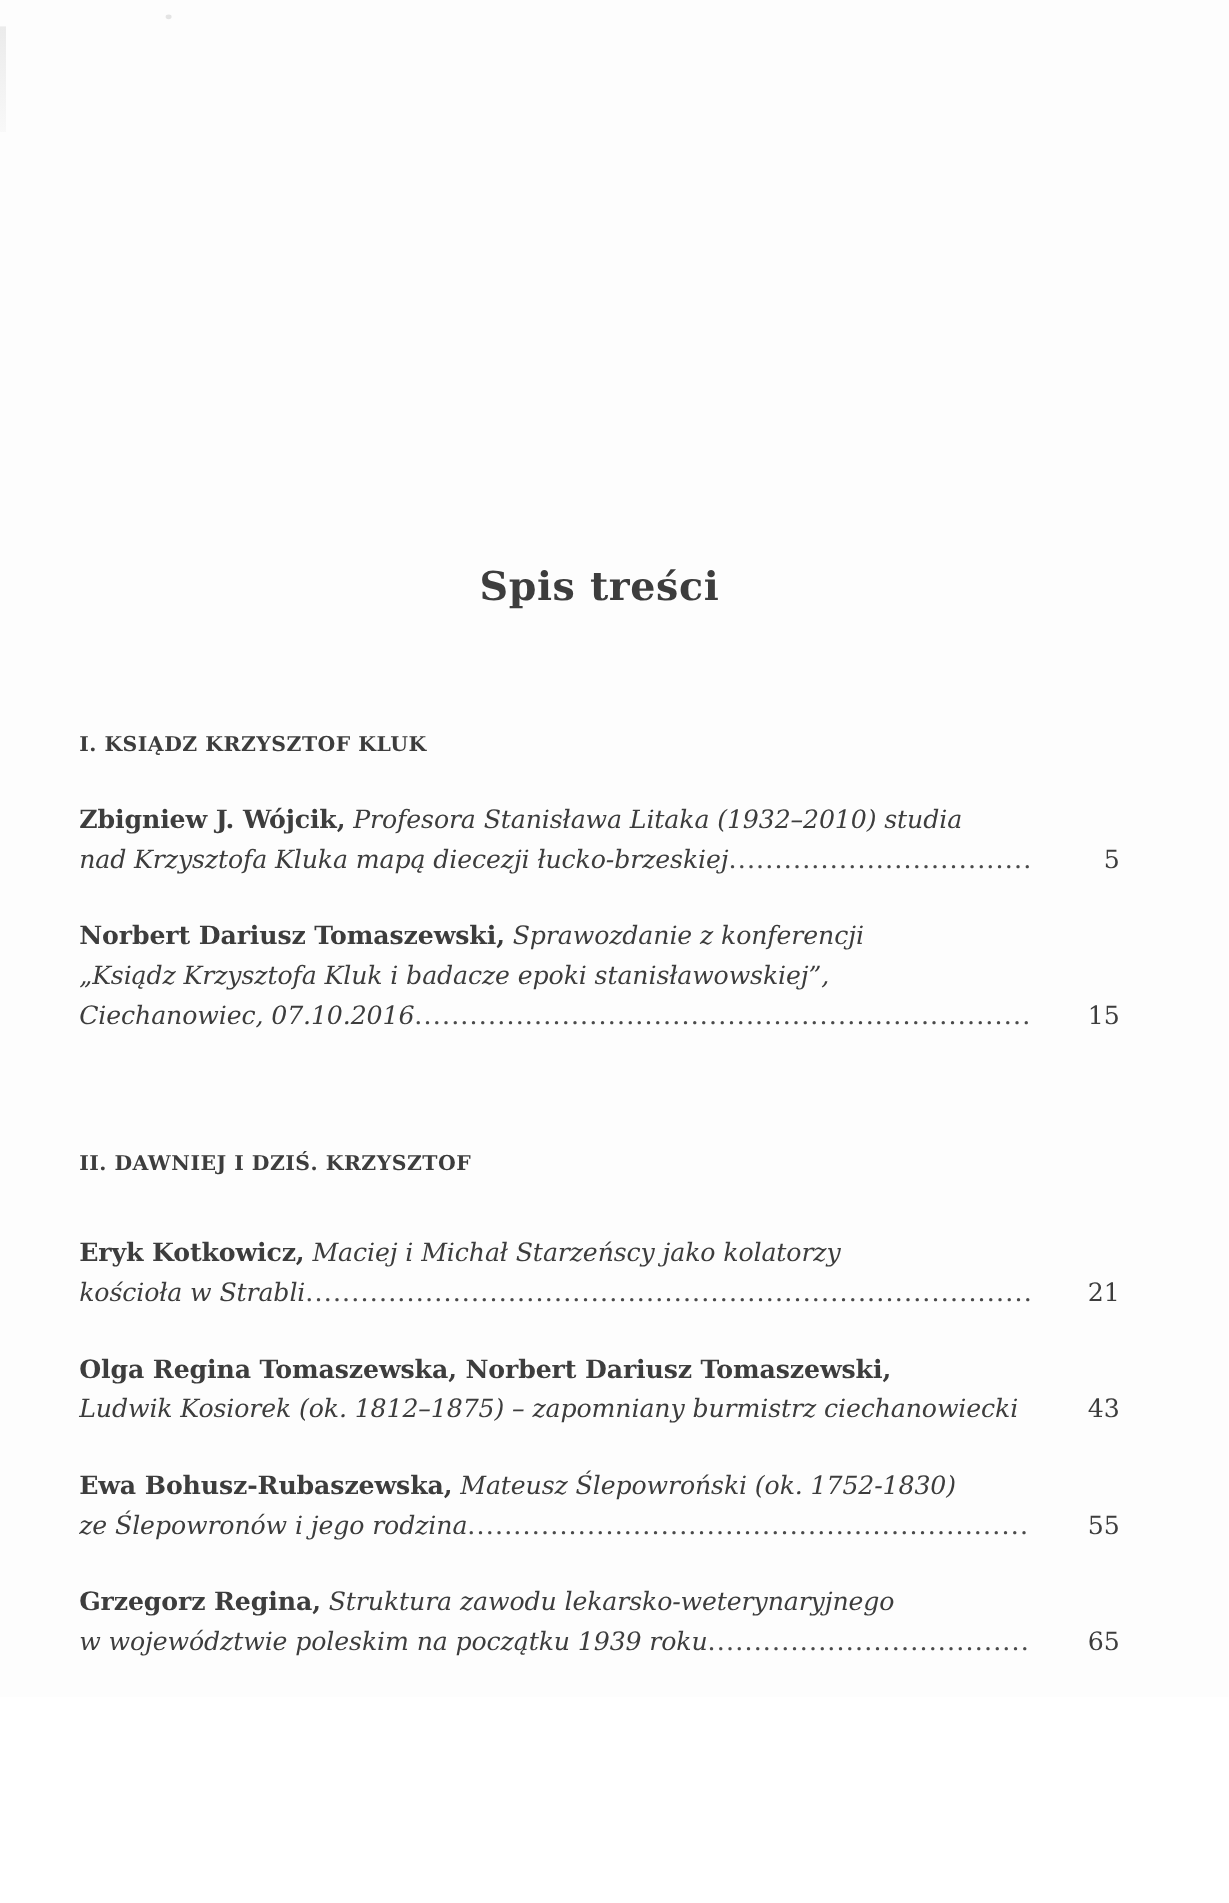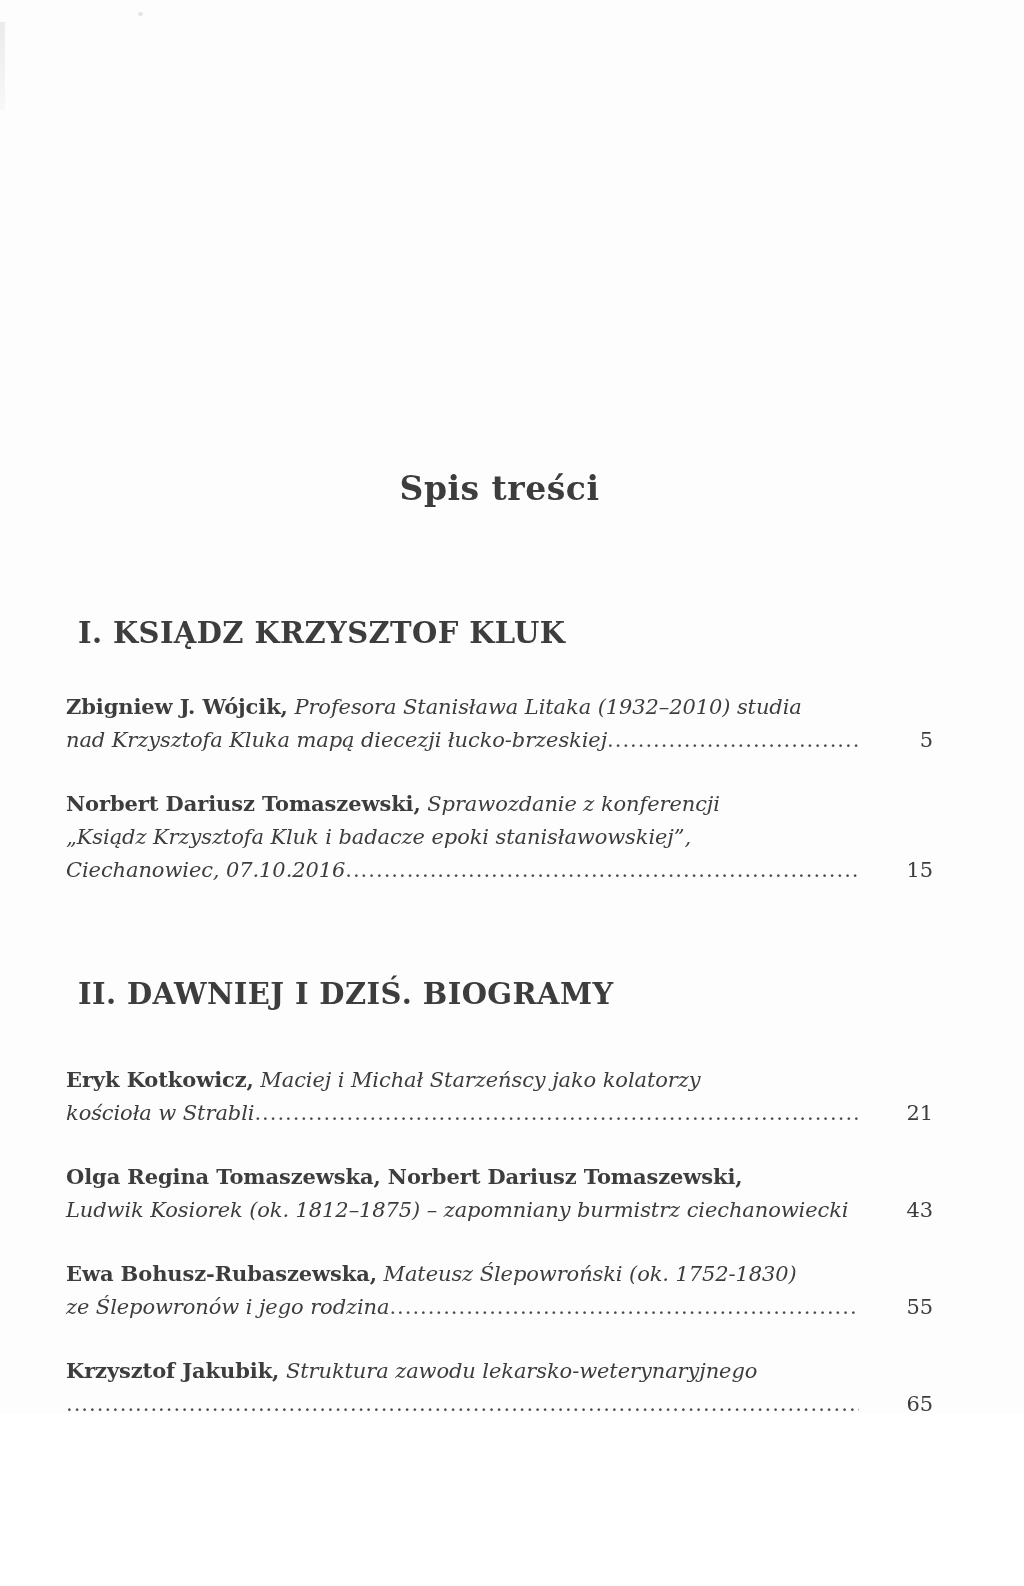--- a/index.html
+++ b/index.html
@@ -32,21 +32,21 @@
   }
   .content{
     position:absolute; left:66px; right:91px; top:0;
   }
   .toc-title{
     margin:0; padding:466px 0 0;
     font-size:33px; line-height:46px; font-weight:bold;
     text-align:center; letter-spacing:.5px;
   }
   .section-heading{
-    margin:12px; font-size:29px; line-height:34px; font-weight:bold;
+    margin:0; font-size:17px; line-height:34px; font-weight:bold;
     letter-spacing:.4px;
   }
   .toc-section--1 .section-heading{ padding:92px 0 28px; }
   .toc-section--2 .section-heading{ padding:60px 0 40px; }
   .toc-entry{ margin:0 0 30px; font-size:21px; line-height:33px; letter-spacing:-0.1px; }
   .toc-line{ }
   .author{ font-weight:bold; font-style:normal; }
   .ttext{ font-style:italic; }
   .leader-line{ display:flex; align-items:baseline; }
   .leader-line .ttext{ white-space:nowrap; flex:0 0 auto; }
@@ -81,21 +81,21 @@
             <div class="toc-line"><span class="author">Norbert Dariusz Tomaszewski,</span> <span class="ttext">Sprawozdanie z konferencji</span></div>
             <div class="toc-line"><span class="ttext">„Ksiądz Krzysztofa Kluk i badacze epoki stanisławowskiej”,</span></div>
             <div class="toc-line leader-line">
               <span class="ttext">Ciechanowiec, 07.10.2016</span>
               <span class="dots">............................................................................................................................................................................................................................</span>
               <span class="pagenum">15</span>
             </div>
           </div>
         </section>
         <section class="toc-section toc-section--2">
-          <h2 class="section-heading">II. DAWNIEJ I DZIŚ. BIOGRAMY</h2>
+          <h2 class="section-heading">II. DAWNIEJ I DZIŚ. KRZYSZTOF</h2>
           <div class="toc-entry">
             <div class="toc-line"><span class="author">Eryk Kotkowicz,</span> <span class="ttext">Maciej i Michał Starzeńscy jako kolatorzy</span></div>
             <div class="toc-line leader-line">
               <span class="ttext">kościoła w Strabli</span>
               <span class="dots">............................................................................................................................................................................................................................</span>
               <span class="pagenum">21</span>
             </div>
           </div>
           <div class="toc-entry">
             <div class="toc-line"><span class="author">Olga Regina Tomaszewska, Norbert Dariusz Tomaszewski,</span><span class="ttext"></span></div>
@@ -107,22 +107,23 @@
           </div>
           <div class="toc-entry">
             <div class="toc-line"><span class="author">Ewa Bohusz-Rubaszewska,</span> <span class="ttext">Mateusz Ślepowroński (ok. 1752-1830)</span></div>
             <div class="toc-line leader-line">
               <span class="ttext">ze Ślepowronów i jego rodzina</span>
               <span class="dots">............................................................................................................................................................................................................................</span>
               <span class="pagenum">55</span>
             </div>
           </div>
           <div class="toc-entry">
-            <div class="toc-line"><span class="author">Krzysztof Jakubik,</span> <span class="ttext">Struktura zawodu lekarsko-weterynaryjnego</span></div>
+            <div class="toc-line"><span class="author">Grzegorz Regina,</span> <span class="ttext">Struktura zawodu lekarsko-weterynaryjnego</span></div>
             <div class="toc-line leader-line">
+              <span class="ttext">w województwie poleskim na początku 1939 roku</span>
               <span class="dots">............................................................................................................................................................................................................................</span>
               <span class="pagenum">65</span>
             </div>
           </div>
         </section>
       </div>
   </div>
 </div>
 
 </body></html>

